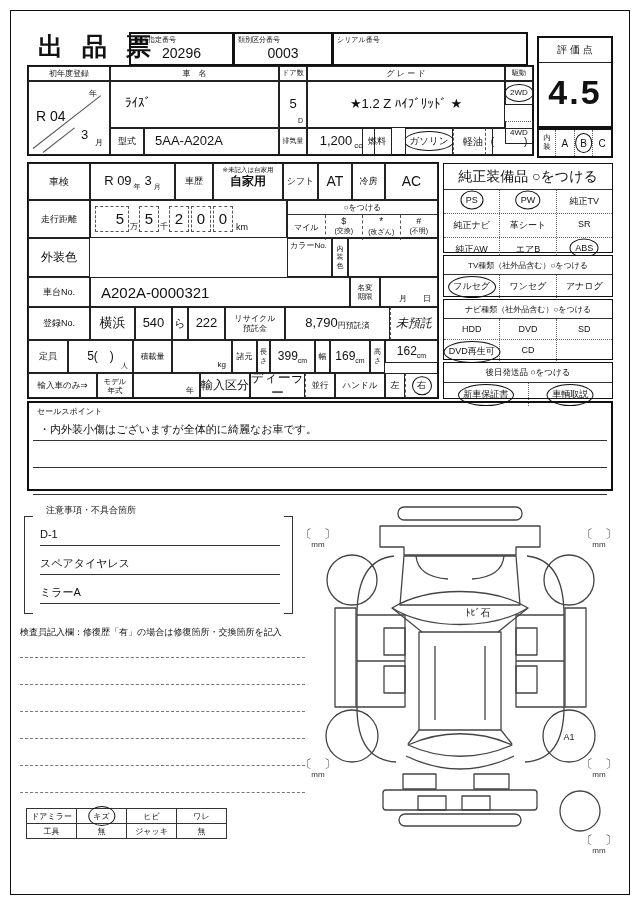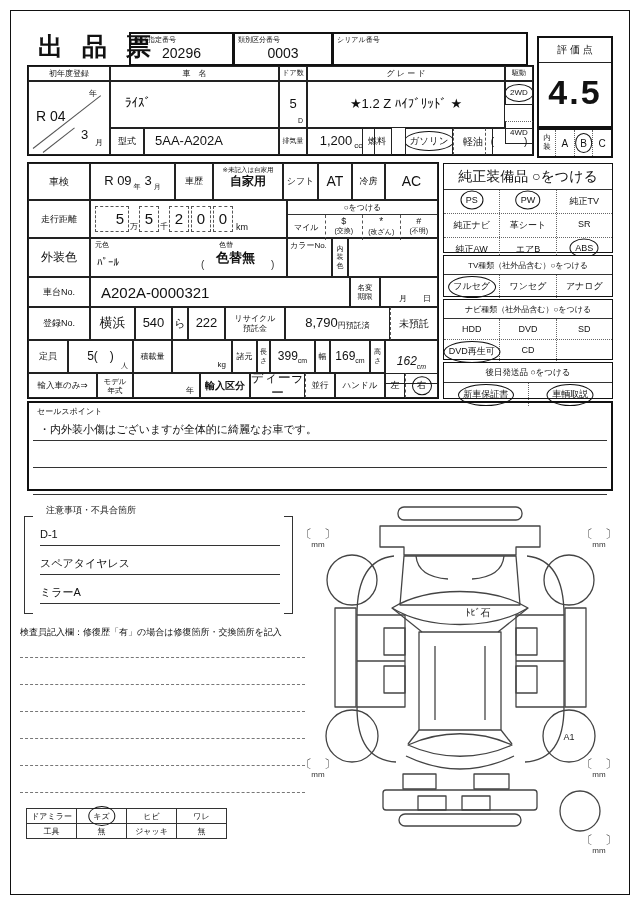--- a/index.html
+++ b/index.html
@@ -173,28 +173,20 @@
       <div style="flex:1;border-left:1px dashed #555;text-align:center;font-size:7px;padding-top:1px;">
         <span style="display:block;font-size:10px;">*</span>
         <span>(改ざん)</span></div>
       <div style="flex:1;border-left:1px dashed #555;text-align:center;font-size:7px;padding-top:1px;">
         <span style="display:block;font-size:9px;">#</span>
         <span>(不明)</span></div>
     </div>
   </div>
 
   <div class="c" style="left:28px;top:238px;width:62px;height:39px;font-size:12px;">外装色</div>
-  <div class="c" style="left:90px;top:238px;width:197px;height:39px;">
-    <span class="a lab7" style="left:4px;top:2px;">元色</span>
-    <span class="a" style="left:6px;top:17px;font-size:11px;">ﾊﾟｰﾙ</span>
-    <span class="a lab7" style="left:128px;top:2px;">色替</span>
-    <span class="a" style="left:110px;top:20px;font-size:10px;color:#333;">(</span>
-    <span class="a" style="left:125px;top:12px;font-size:13px;font-weight:bold;">色替無</span>
-    <span class="a" style="left:180px;top:20px;font-size:10px;color:#333;">)</span>
-  </div>
   <div class="c tl" style="left:287px;top:238px;width:45px;height:39px;">
     <span class="lab7" style="margin:2px 0 0 2px;font-size:8px;">カラーNo.</span>
   </div>
   <div class="c pre" style="left:332px;top:238px;width:16px;height:39px;font-size:7px;line-height:1.15;">内
 装
 色</div>
   <div class="c" style="left:348px;top:238px;width:90px;height:39px;"></div>
 
   <div class="c" style="left:28px;top:277px;width:62px;height:30px;font-size:9px;">車台No.</div>
   <div class="c tl" style="left:90px;top:277px;width:260px;height:30px;">
@@ -211,21 +203,21 @@
   <div class="c" style="left:90px;top:307px;width:45px;height:33px;font-size:13px;">横浜</div>
   <div class="c" style="left:135px;top:307px;width:37px;height:33px;font-size:13px;">540</div>
   <div class="c" style="left:172px;top:307px;width:16px;height:33px;font-size:11px;">ら</div>
   <div class="c" style="left:188px;top:307px;width:37px;height:33px;font-size:13px;">222</div>
   <div class="c pre" style="left:225px;top:307px;width:60px;height:33px;font-size:8px;line-height:1.25;">リサイクル
 預託金</div>
   <div class="c" style="left:285px;top:307px;width:105px;height:33px;">
     <span style="font-size:13px;">8,790</span>
     <span style="font-size:8px;margin-top:4px;">円預託済</span>
   </div>
-  <div class="c" style="left:390px;top:307px;width:48px;height:33px;font-size:10px;border-left:1px dashed #555;">未預託</div>
+  <div class="c" style="left:390px;top:307px;width:48px;height:33px;font-size:12px;border-left:1px dashed #555;font-style:italic;">未預託</div>
 
   <div class="c" style="left:28px;top:340px;width:40px;height:33px;font-size:9px;">定員</div>
   <div class="c" style="left:68px;top:340px;width:65px;height:33px;">
     <span style="font-size:12px;">5(　)</span>
     <span class="a lab7" style="right:4px;bottom:2px;">人</span>
   </div>
   <div class="c" style="left:133px;top:340px;width:39px;height:33px;font-size:8px;">積載量</div>
   <div class="c" style="left:172px;top:340px;width:60px;height:33px;">
     <span class="a lab7" style="right:5px;bottom:3px;font-size:8px;">kg</span>
   </div>
@@ -236,32 +228,32 @@
     <span style="font-size:12px;">399</span>
     <span style="font-size:7px;margin-top:10px;">cm</span>
   </div>
   <div class="c" style="left:315px;top:340px;width:15px;height:33px;font-size:8px;">幅</div>
   <div class="c" style="left:330px;top:340px;width:40px;height:33px;">
     <span style="font-size:12px;">169</span>
     <span style="font-size:7px;margin-top:10px;">cm</span>
   </div>
   <div class="c pre" style="left:370px;top:340px;width:15px;height:33px;font-size:7px;line-height:1.15;">高
 さ</div>
-  <div class="c" style="left:385px;top:340px;width:53px;height:44px;font-style:italic;">
+  <div class="c" style="left:385px;top:340px;width:53px;height:23px;">
     <span style="font-size:12px;">162</span>
     <span style="font-size:7px;margin-top:10px;">cm</span>
   </div>
 
   <div class="c" style="left:28px;top:373px;width:69px;height:25px;font-size:8.5px;">輸入車のみ⇒</div>
   <div class="c pre" style="left:97px;top:373px;width:36px;height:25px;font-size:7.5px;line-height:1.2;">モデル
 年式</div>
   <div class="c" style="left:133px;top:373px;width:67px;height:25px;">
     <span class="a lab7" style="right:5px;bottom:2px;font-size:8px;">年</span>
   </div>
-  <div class="c" style="left:200px;top:373px;width:50px;height:25px;font-size:10px;font-weight:bold;">輸入区分</div>
+  <div class="c" style="left:200px;top:373px;width:50px;height:25px;font-size:12px;">輸入区分</div>
   <div class="c" style="left:250px;top:373px;width:55px;height:25px;font-size:13px;">ディーラー</div>
   <div class="c" style="left:305px;top:373px;width:30px;height:25px;font-size:8.5px;border-left:1px dashed #555;">並行</div>
   <div class="c" style="left:335px;top:373px;width:50px;height:25px;font-size:8.5px;">ハンドル</div>
   <div class="c" style="left:385px;top:373px;width:20px;height:25px;font-size:9px;">左</div>
   <div class="c" style="left:405px;top:373px;width:33px;height:25px;border-left:1px dashed #555;">
     <span class="mark" style="font-size:9px;">右</span>
   </div>
 
   <div class="rp-box" style="left:443px;top:163px;width:170px;height:90px;">
     <div class="rp-head">純正装備品 ○をつける</div>

